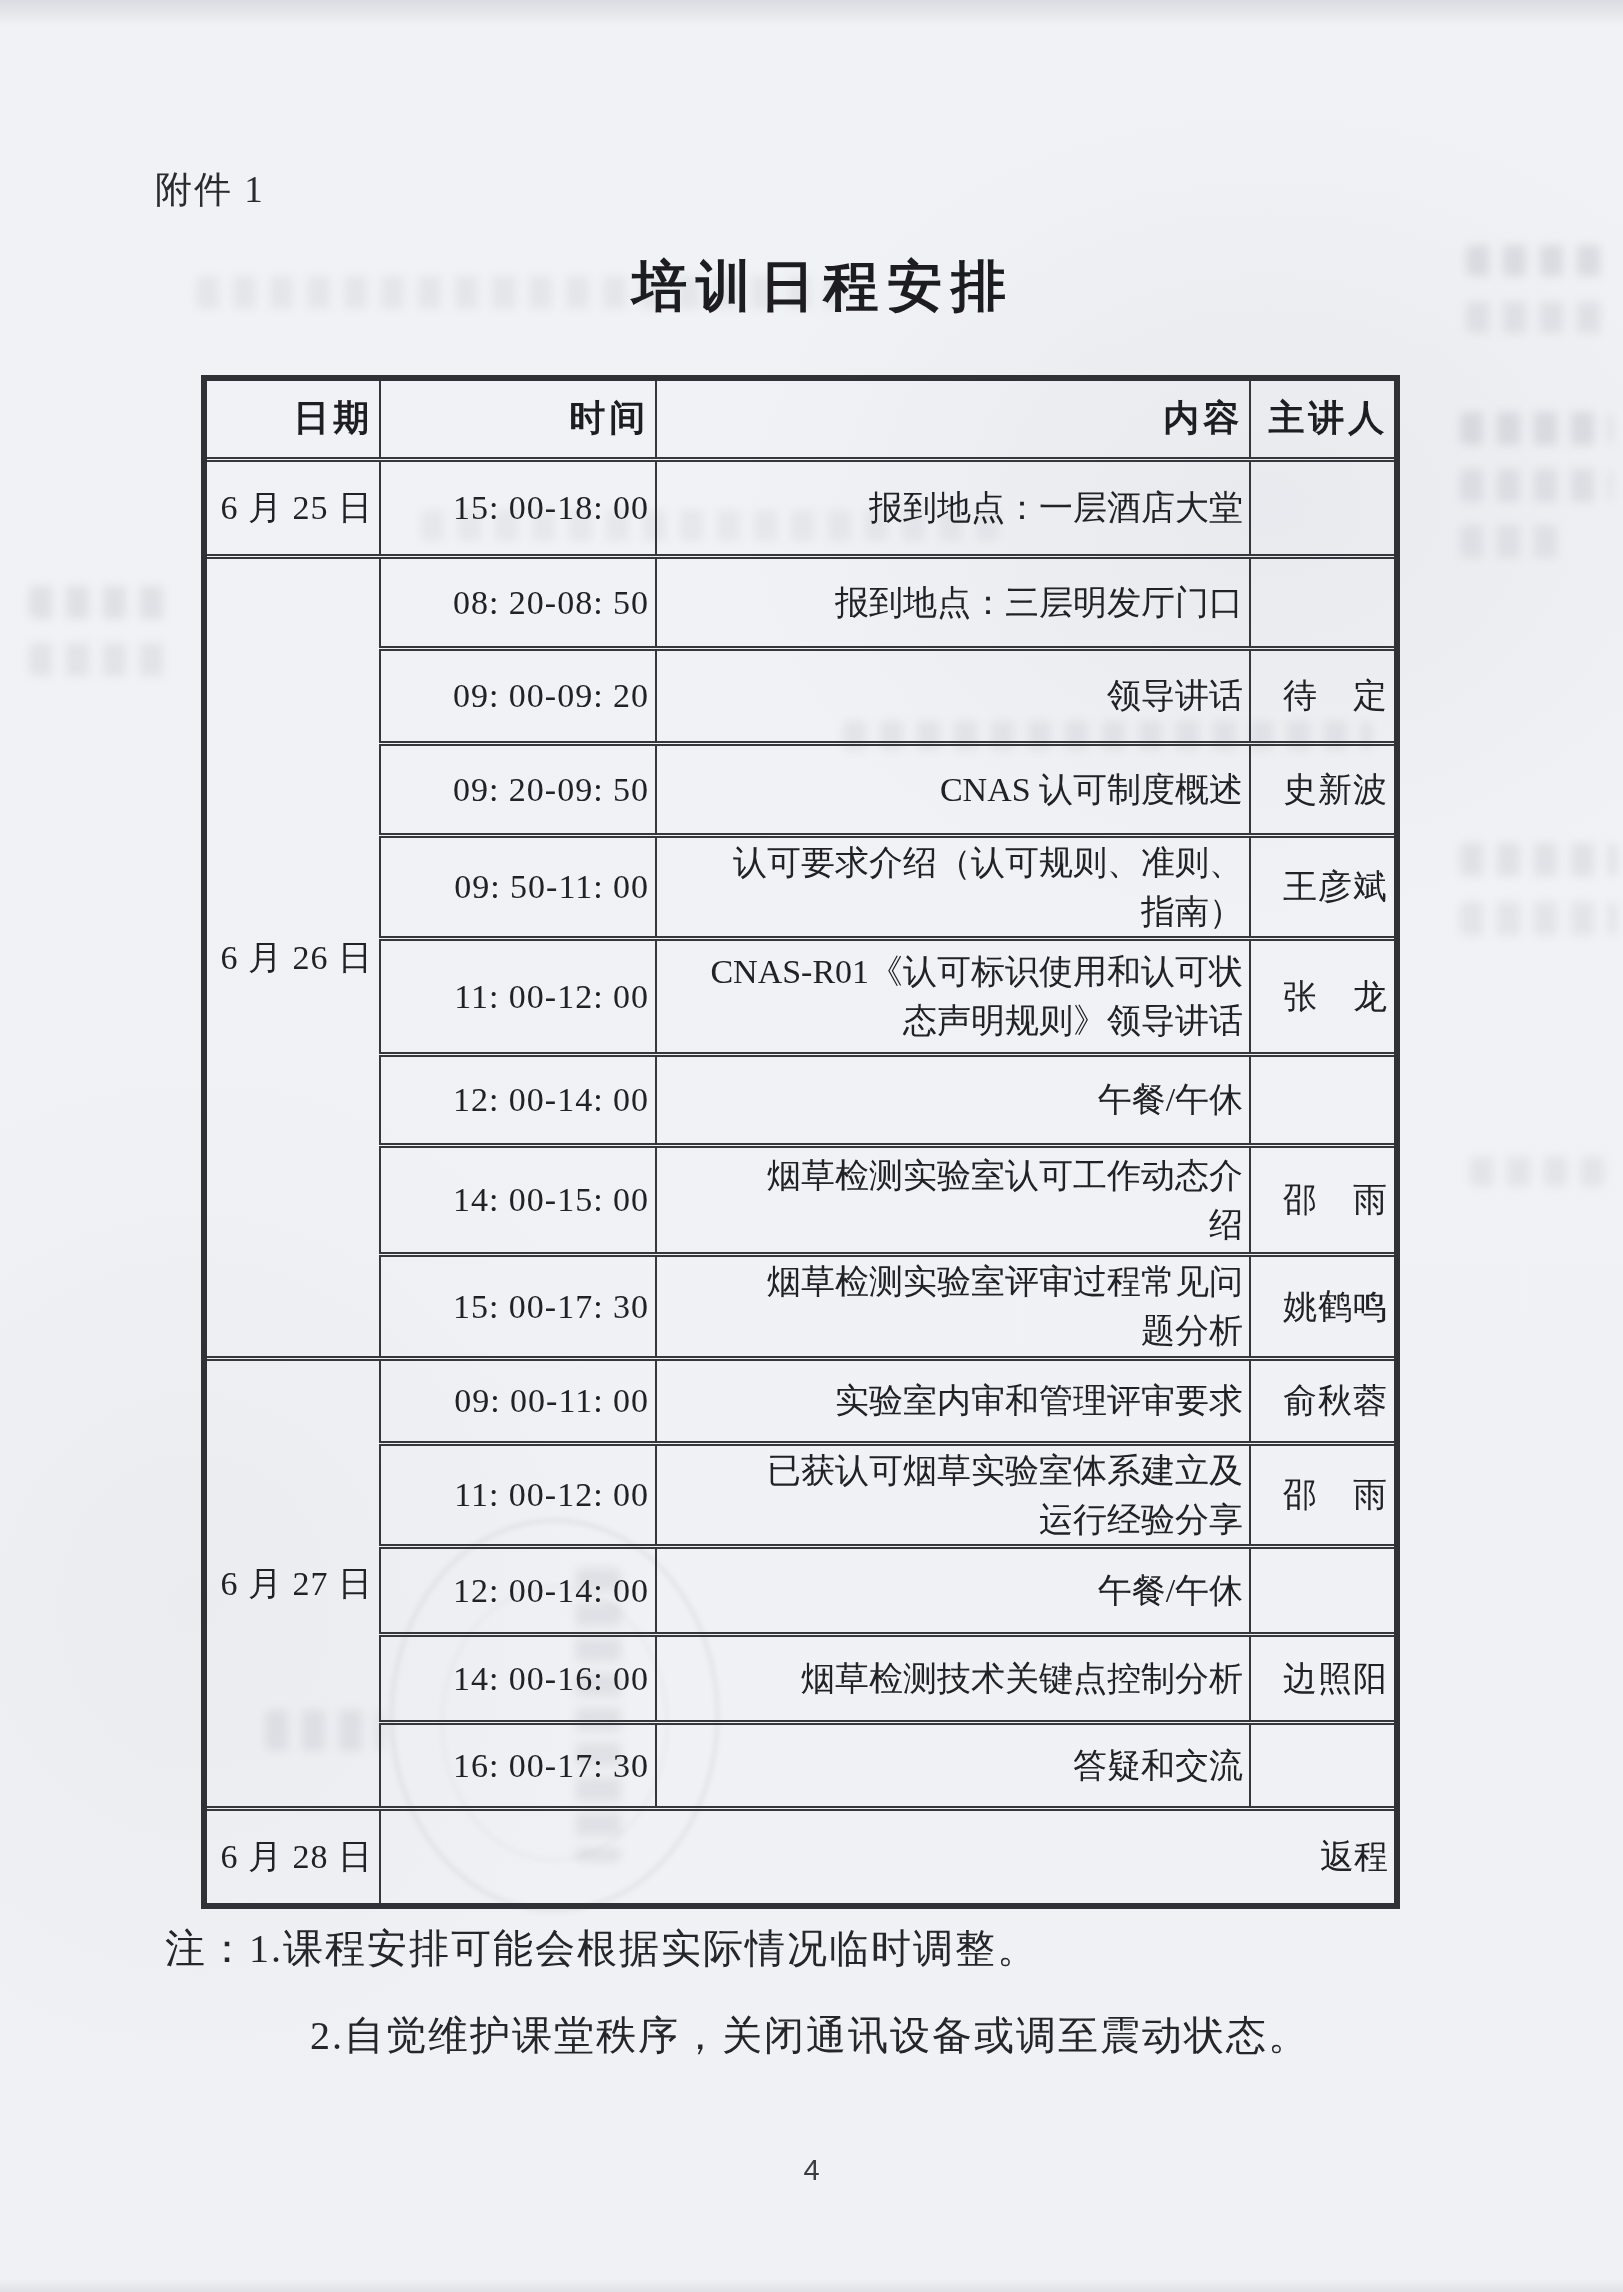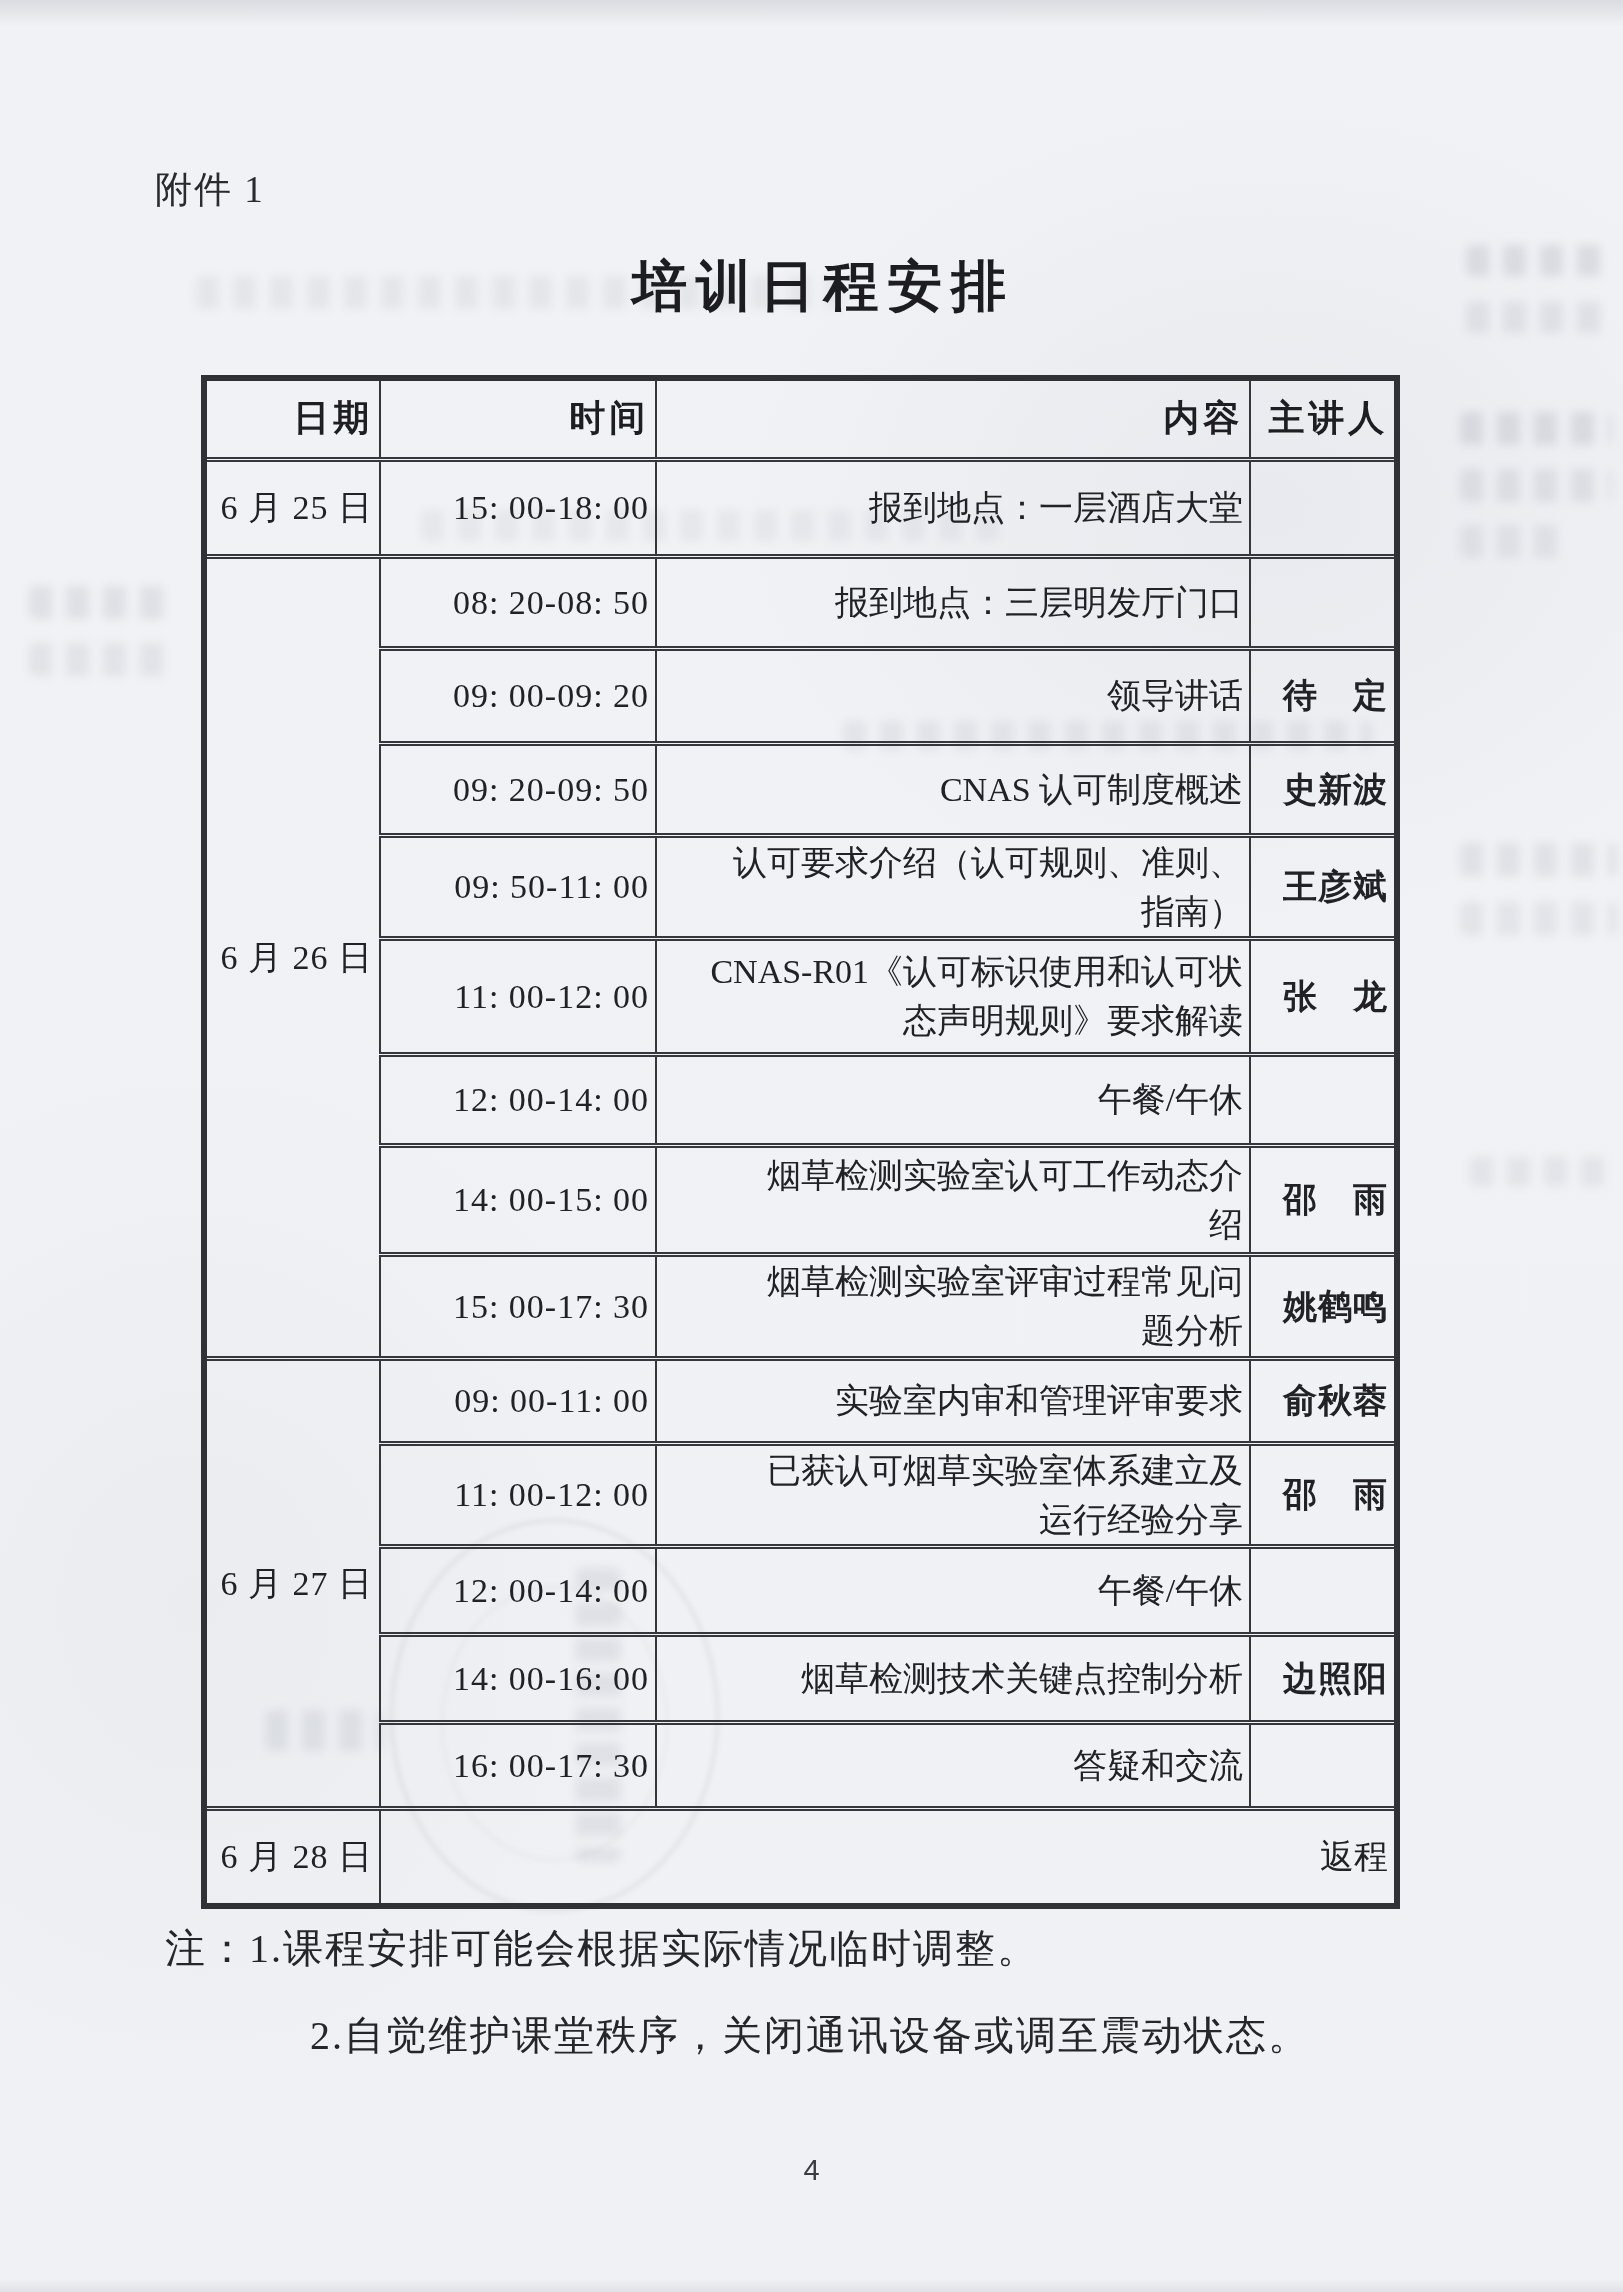--- a/index.html
+++ b/index.html
@@ -45,21 +45,21 @@
     font-size: 34px; color: #222226;
     line-height: 49px;
     overflow: hidden;
   }
   table.schedule th {
     font-size: 36px; font-weight: bold; letter-spacing: 3.9px; color: #1e1e22;
   }
   td.content-cell { white-space: pre-line; }
   td.time-cell { letter-spacing: 1px; margin-top: 43px; }
   td.date-cell { letter-spacing: 1px; }
-  td.speaker-cell { letter-spacing: 1px; font-weight: bold; }
+  td.speaker-cell { letter-spacing: 1px; }
   .notes {
     position: absolute; left: 165px; top: 1921px;
     font-size: 40px; color: #26262a; letter-spacing: 2px;
   }
   .note-line-2 { margin-left: 145px; margin-top: 32px; }
   .page-number {
     position: absolute; left: 0; top: 2154px; width: 1623px;
     text-align: center; font-size: 29px; color: #3b3b41;
     font-family: "Liberation Sans", "DejaVu Sans", sans-serif;
   }
@@ -150,21 +150,21 @@
   </tr>
   <tr style="height:100px">
     <td class="time-cell">09: 50-11: 00</td>
     <td class="content-cell">认可要求介绍（认可规则、准则、
 指南）</td>
     <td class="speaker-cell">王彦斌</td>
   </tr>
   <tr style="height:116px">
     <td class="time-cell">11: 00-12: 00</td>
     <td class="content-cell">CNAS-R01《认可标识使用和认可状
-态声明规则》要求解读</td>
+态声明规则》领导讲话</td>
     <td class="speaker-cell">张　龙</td>
   </tr>
   <tr style="height:91px">
     <td class="time-cell">12: 00-14: 00</td>
     <td class="content-cell">午餐/午休</td>
     <td class="speaker-cell"></td>
   </tr>
   <tr style="height:109px">
     <td class="time-cell">14: 00-15: 00</td>
     <td class="content-cell">烟草检测实验室认可工作动态介

